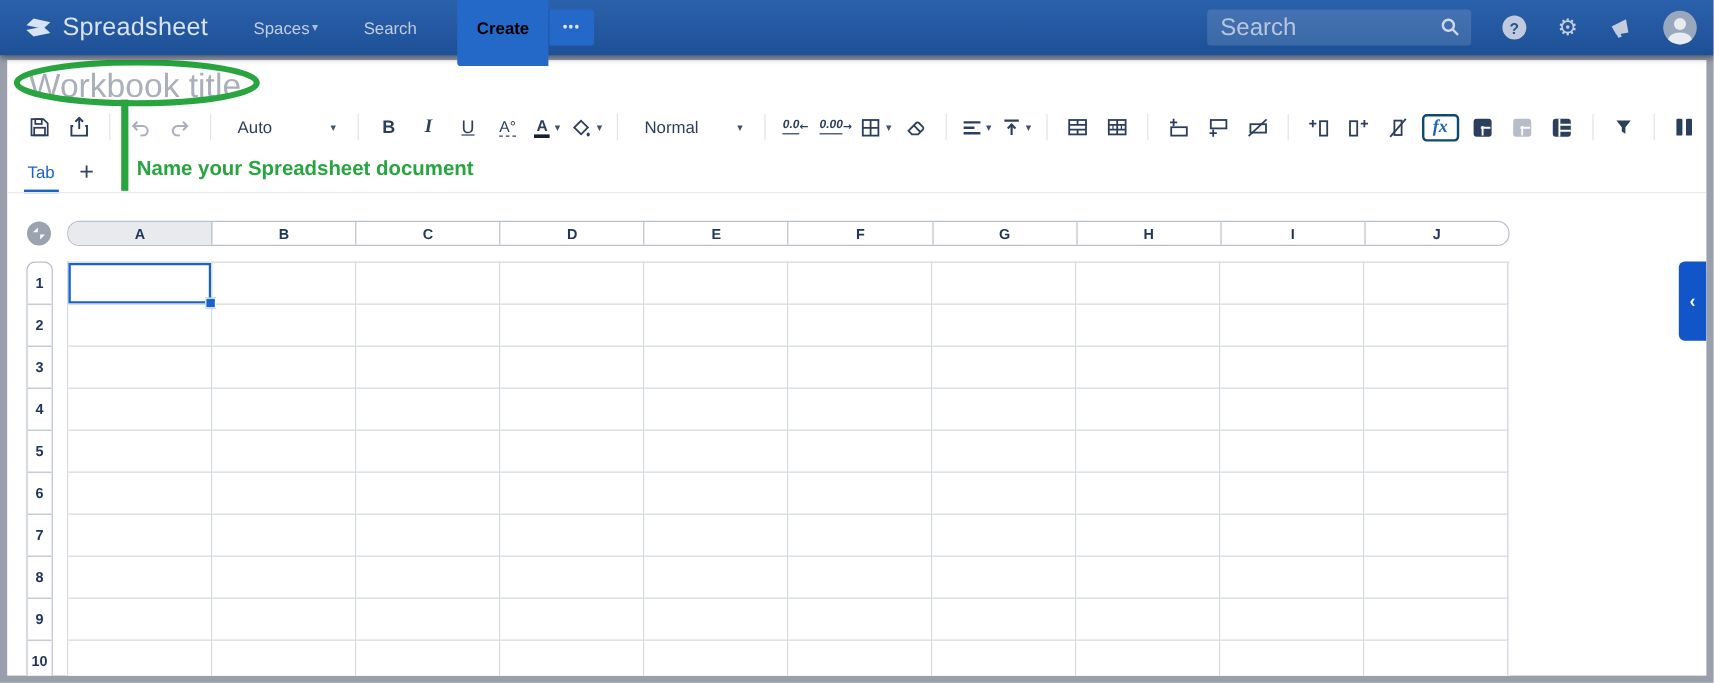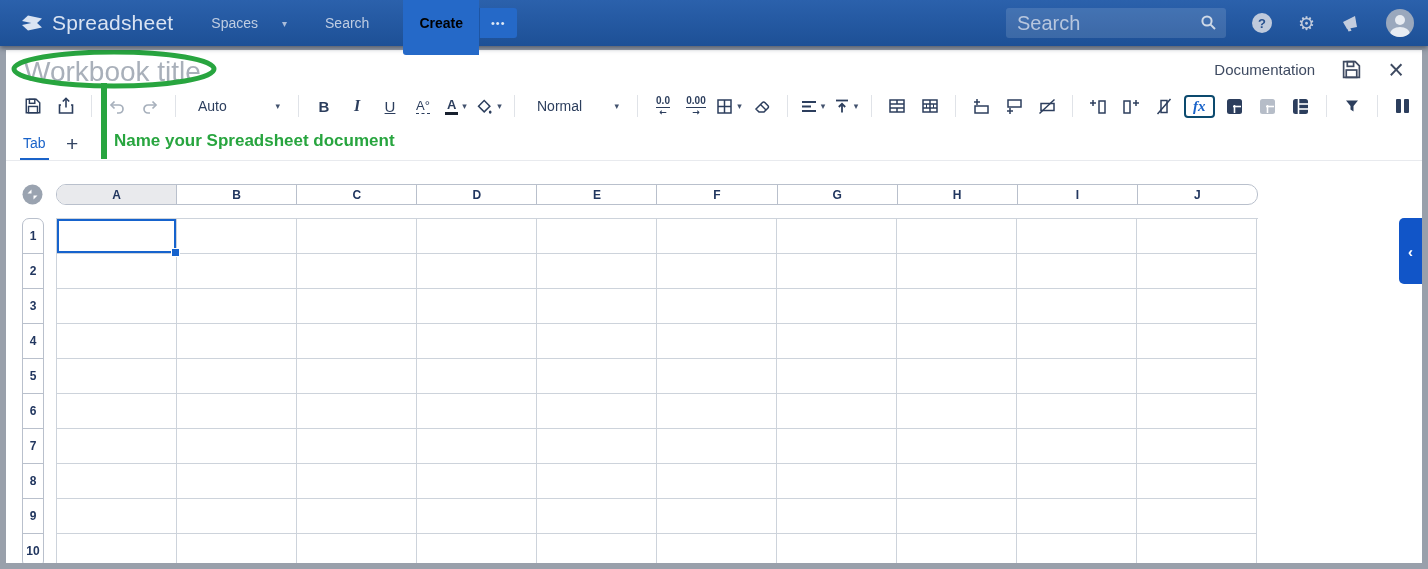--- a/index.html
+++ b/index.html
@@ -13,21 +13,21 @@
   
   .topbar {
     position:absolute; left:0; top:0; width:1428px; height:46px;
     background:linear-gradient(180deg,#2b61ac 0%,#1d5096 100%);
     display:flex; align-items:center;
     color:#c2cfe3; z-index:5;
     box-shadow:0 2px 5px rgba(20,30,50,.55);
   }
   .brand { display:flex; align-items:center; margin-left:20px; gap:8px; }
   .brand-name { color:#d9e3f2; font-size:21px; letter-spacing:.2px; }
-  .nav-item { font-size:14px; color:#bfcde2; margin-left:38px; display:flex; align-items:center; gap:24px; cursor:pointer; }
+  .nav-item { font-size:14px; color:#bfcde2; margin-left:38px; display:flex; align-items:center; gap:2px; cursor:pointer; }
   .nav-caret { font-size:10px; color:#a9bcd9; }
   .btn-create {
     margin-left:34px; background:#2569c8; color:#000000; font-weight:bold;
     font-size:14px; border:none; border-radius:3px 0 0 3px; padding:24px 16px; cursor:pointer;
   }
   .btn-more {
     background:#2569c8; color:#dfe9f6; font-size:11px; letter-spacing:1px;
     border:none; border-left:1px solid #1d55a4; border-radius:0 3px 3px 0; padding:9px 11px; cursor:pointer;
   }
   .topbar-right { margin-left:auto; display:flex; align-items:center; margin-right:14px; }
@@ -88,21 +88,21 @@
     display:flex; align-items:center; justify-content:space-between;
     width:98px; height:28px; padding:0 6px 0 10px; cursor:pointer;
     font-size:14px; color:#2c3e5d; flex:none;
   }
   .caret { font-size:9px; color:#42526e; margin-left:4px; }
   .tb-letter { font-size:15px; font-weight:bold; }
   .tb-italic { font-family:"Liberation Serif", serif; font-style:italic; font-size:16px; font-weight:bold; }
   .tb-under { text-decoration:underline; }
   .a-color { display:flex; flex-direction:column; align-items:center; line-height:1; }
   .a-color .bar { width:13px; height:3px; background:#17202e; margin-top:1px; }
-  .numfmt { display:flex; flex-direction:column; align-items:center; line-height:1; font-size:10px; font-weight:bold; }
+  .numfmt { display:flex; flex-direction:row; align-items:center; line-height:1; font-size:10px; font-weight:bold;font-style:italic; }
   .numfmt .lbl { border-bottom:1px solid #2c3e5d; padding-bottom:1px; }
   .numfmt .arr { font-size:9px; margin-top:0px; font-family:"DejaVu Sans", sans-serif; }
   .fx-btn {
     border:2px solid #0c4a6e; border-radius:4px; color:#1a63c9;
     font-family:"Liberation Serif", serif; font-style:italic; font-weight:bold;
     font-size:15px; padding:1px 7px; cursor:pointer; flex:none;
   }
   .right-group { margin-left:auto; display:flex; align-items:center; gap:7px; }
 
   
@@ -217,35 +217,20 @@
         <span class="head"></span>
           <span class="body"></span>
       </span>
     </div>
   </div>
 </div>
 
 <div class="panel">
 
   <input class="title-input" placeholder="Workbook title" style="">
-  <div class="panel-header-right">
-    <span class="doc-link">Documentation</span>
-    <span class="hdr-btn">
-      <span>
-        <svg width="21" height="21" viewBox="0 0 20 20" fill="none" stroke="#3e4a61" stroke-width="1.6">
-          <path d="M2.5,2.5 h11 l4,4 v11 h-15 z"></path>
-          <rect x="6" y="2.5" width="6" height="4.5"></rect>
-          <rect x="5" y="10.5" width="10" height="7"></rect>
-        </svg>
-      </span>
-    </span>
-    <span class="hdr-btn">
-      <span class="close-x">×</span>
-    </span>
-  </div>
 
   <div class="toolbar">
     <div class="tbtn">
       <span>
         <svg width="18" height="18" viewBox="0 0 20 20" fill="none" stroke="#2c3e5d" stroke-width="1.6">
           <path d="M2.5,2.5 h11 l4,4 v11 h-15 z"></path>
           <rect x="6" y="2.5" width="6" height="4.5"></rect>
           <rect x="5" y="10.5" width="10" height="7"></rect>
         </svg>
       </span>

